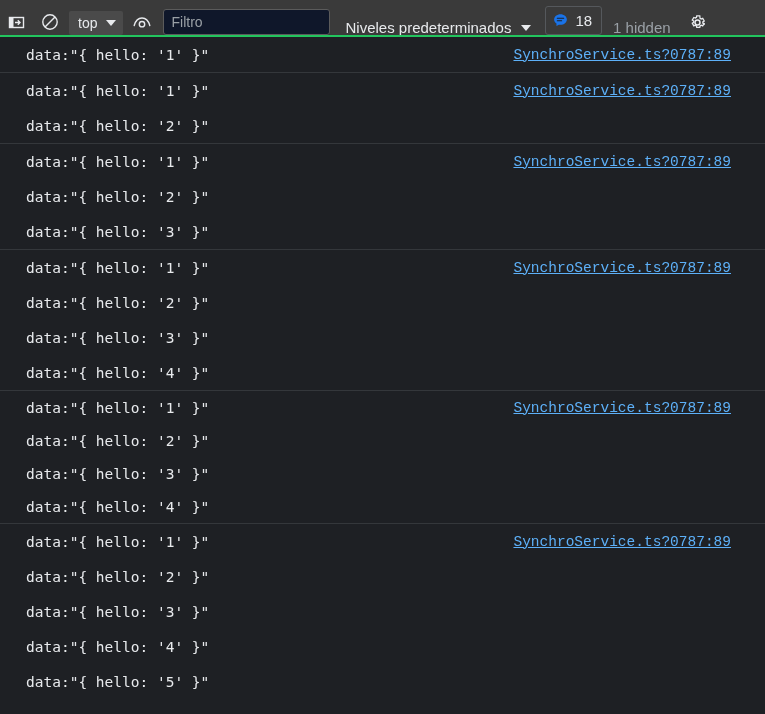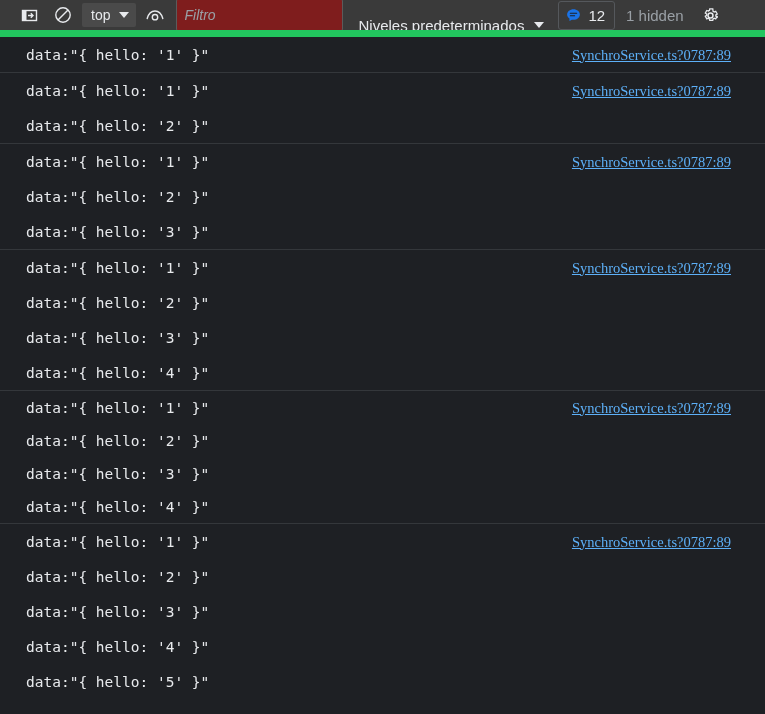--- a/index.html
+++ b/index.html
@@ -12,25 +12,25 @@
     height: 714px;
     overflow: hidden;
     font-family: "Liberation Sans", sans-serif;
     -webkit-font-smoothing: antialiased;
   }
 
   
   .toolbar {
     height: 37px;
     background: #3a3a3a;
-    border-bottom: 7px solid #22c55e;
-    display: flex;
-    align-items: center;
+    border-bottom: 2px solid #22c55e;
+    display: flex;
+    align-items: flex-end;
     box-sizing: border-box;
-    padding: 0 0 0 16px;
+    padding: 0 0 0 3px;
     overflow: hidden;
     white-space: nowrap;
   }
   .tb-btn {
     width: 26px;
     height: 26px;
     display: flex;
     align-items: center;
     justify-content: center;
     border-radius: 2px;
@@ -59,30 +59,29 @@
     border-right: 5px solid transparent;
     border-top: 6px solid #e8eaed;
     margin-left: 9px;
   }
 
   .eye-btn { margin-left: 6px; }
 
   .filter-box {
     margin-left: 8px;
     width: 167px;
-    height: 34px;
-    background: #7f1d1d;
+    height: 26px;
+    background: #0f172a;
     border: 1px solid #5b5b5b;
     border-radius: 3px;
     display: flex;
     align-items: center;
     padding: 0 7px;
     box-sizing: border-box;
     flex: 0 0 auto;
-    font-style: italic;
   }
   .filter-text {
     color: #9aa0a6;
     font-size: 14px;
     line-height: 14px;
   }
 
   .levels {
     display: flex;
     align-items: center;
@@ -164,21 +163,21 @@
     line-height: 18px;
     letter-spacing: 0px;
     white-space: pre;
   }
   .row-src {
     position: absolute;
     right: 34px;
     top: 50%;
     transform: translateY(-50%);
     color: #5db0f8;
-    font-family: Liberation Serif, serif;
+    font-family: Liberation Mono, monospace;
     font-size: 14.5px;
     line-height: 18px;
     text-decoration: underline;
     white-space: pre;
   }
 </style>
 </head>
 <body>
 
 <div class="toolbar">
@@ -219,21 +218,21 @@
     <span class="caret"></span>
   </div>
 
   <div class="msg-badge">
     <span class="bubble">
       <svg width="15" height="15" viewBox="0 0 16 16">
         <path d="M8 1.2C4.2 1.2 1.2 3.7 1.2 6.9c0 1.8 1 3.4 2.5 4.4v2.6l2.6-1.5c.55.1 1.12.15 1.7.15 3.8 0 6.8-2.5 6.8-5.65S11.8 1.2 8 1.2z" fill="#1a73e8"></path>
         <path d="M4.6 5.6h6.8M4.6 8.2h4.6" stroke="#1e2024" stroke-width="1.15" stroke-linecap="round"></path>
       </svg>
     </span>
-    <span class="badge-count">12</span>
+    <span class="badge-count">18</span>
   </div>
 
   <span class="hidden-note">1 hidden</span>
 
   <div class="gear-btn">
     <svg width="19" height="19" viewBox="0 0 20 20" fill="none">
       <path d="M10 6.6a3.4 3.4 0 100 6.8 3.4 3.4 0 000-6.8zm0 5.2a1.8 1.8 0 110-3.6 1.8 1.8 0 010 3.6z" fill="#e8eaed"></path>
       <path d="M17.1 11.6l-1.5-.9a5.8 5.8 0 000-1.4l1.5-.9-1.6-2.8-1.6.7a5.9 5.9 0 00-1.2-.7L12.4 3h-3.2l-.3 1.7c-.43.18-.83.41-1.2.68l-1.6-.7L4.5 7.5l1.5.9a5.8 5.8 0 000 1.4l-1.5.9 1.6 2.8 1.6-.7c.37.27.77.5 1.2.68l.3 1.7h3.2l.3-1.7c.43-.18.83-.41 1.2-.68l1.6.7 1.6-2.9z" stroke="#e8eaed" stroke-width="1.35" fill="none"></path>
     </svg>
   </div>

